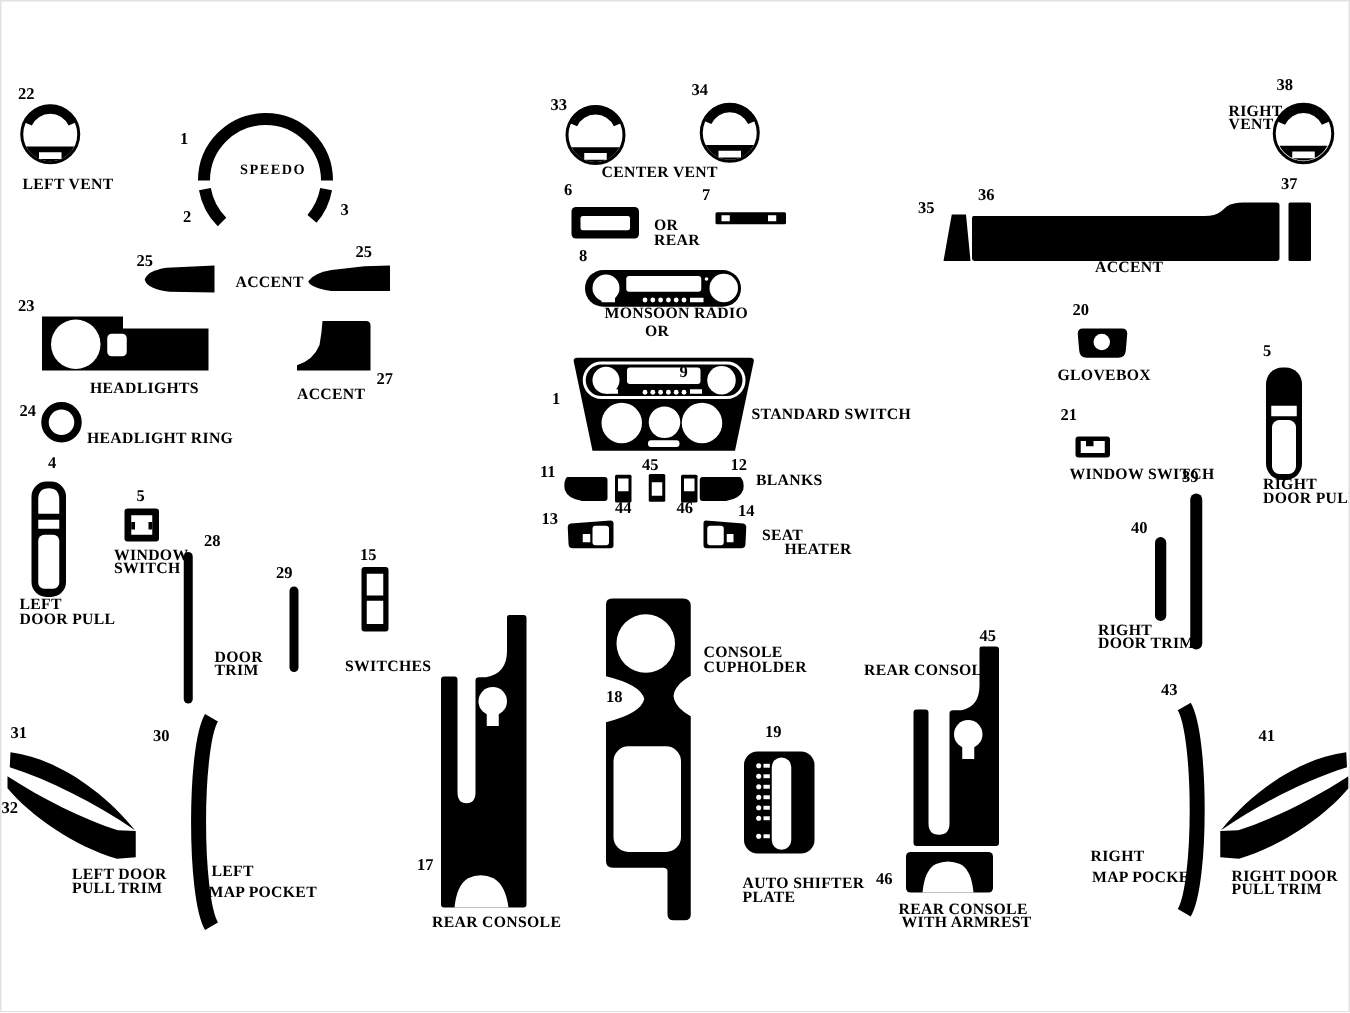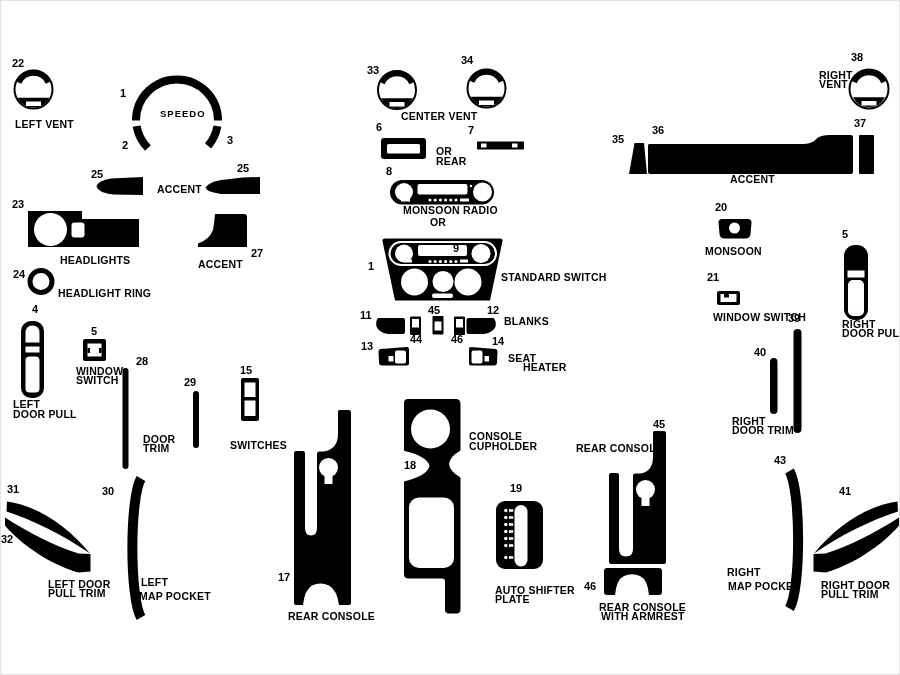--- a/index.html
+++ b/index.html
@@ -1,17 +1,17 @@
 <!DOCTYPE html>
 <html><head>
 <meta charset="utf-8">
 <style>
   html,body{margin:0;padding:0;background:#fff;}
   #stage{position:relative;width:900px;height:675px;background:#ffffff;overflow:hidden;
-         font-family:Liberation Sans, sans-serif;box-sizing:border-box;border:1px solid #e2e2e2;}
+         font-family:Liberation Serif, serif;box-sizing:border-box;border:1px solid #e2e2e2;}
   #shapes{position:absolute;left:0;top:0;}
   .lb{position:absolute;font-weight:bold;font-size:10.5px;letter-spacing:.2px;
       color:#000;white-space:nowrap;line-height:10px;}
   .num{position:absolute;font-weight:bold;font-size:11px;color:#000;white-space:nowrap;line-height:10px;}
   .sp{font-size:9.5px;letter-spacing:1px;}
 </style>
 </head>
 <body>
 
 <div id="stage">
@@ -329,21 +329,21 @@
 <div class="lb" style="left:494px;top:593px">PLATE</div>
 <div class="lb" style="left:575px;top:442px">REAR CONSOLE</div>
 <div class="lb" style="left:598px;top:601px">REAR CONSOLE</div>
 <div class="lb" style="left:600px;top:610px">WITH ARMREST</div>
 <div class="lb" style="left:726px;top:566px">RIGHT</div>
 <div class="lb" style="left:727px;top:580px">MAP POCKET</div>
 <div class="lb" style="left:820px;top:579px">RIGHT DOOR</div>
 <div class="lb" style="left:820px;top:588px">PULL TRIM</div>
 <div class="lb" style="left:841px;top:318px">RIGHT</div>
 <div class="lb" style="left:841px;top:327px">DOOR PULL</div>
-<div class="lb" style="left:704px;top:245px">MONSOON</div>
+<div class="lb" style="left:704px;top:245px">GLOVEBOX</div>
 <div class="lb" style="left:712px;top:311px">WINDOW SWITCH</div>
 <div class="lb" style="left:731px;top:415px">RIGHT</div>
 <div class="lb" style="left:731px;top:424px">DOOR TRIM</div>
 <div class="lb" style="left:729px;top:173px">ACCENT</div>
 <div class="lb" style="left:818px;top:69px">RIGHT</div>
 <div class="lb" style="left:818px;top:78px">VENT</div>
 
 </div>
 
 </body></html>

